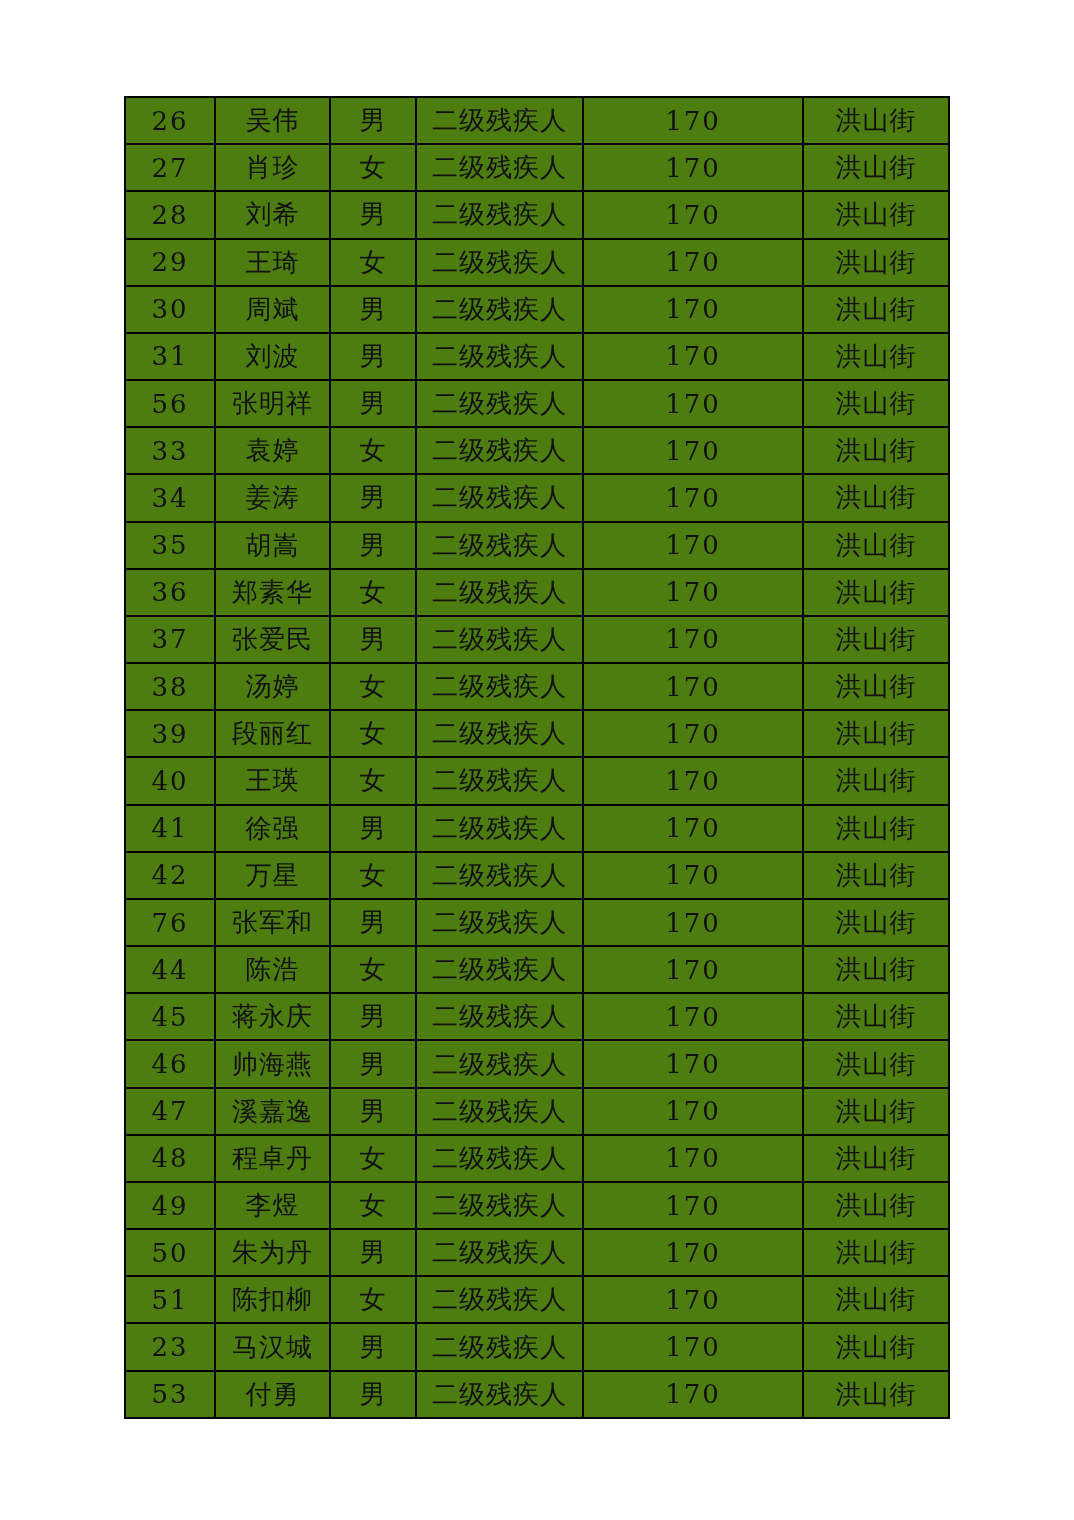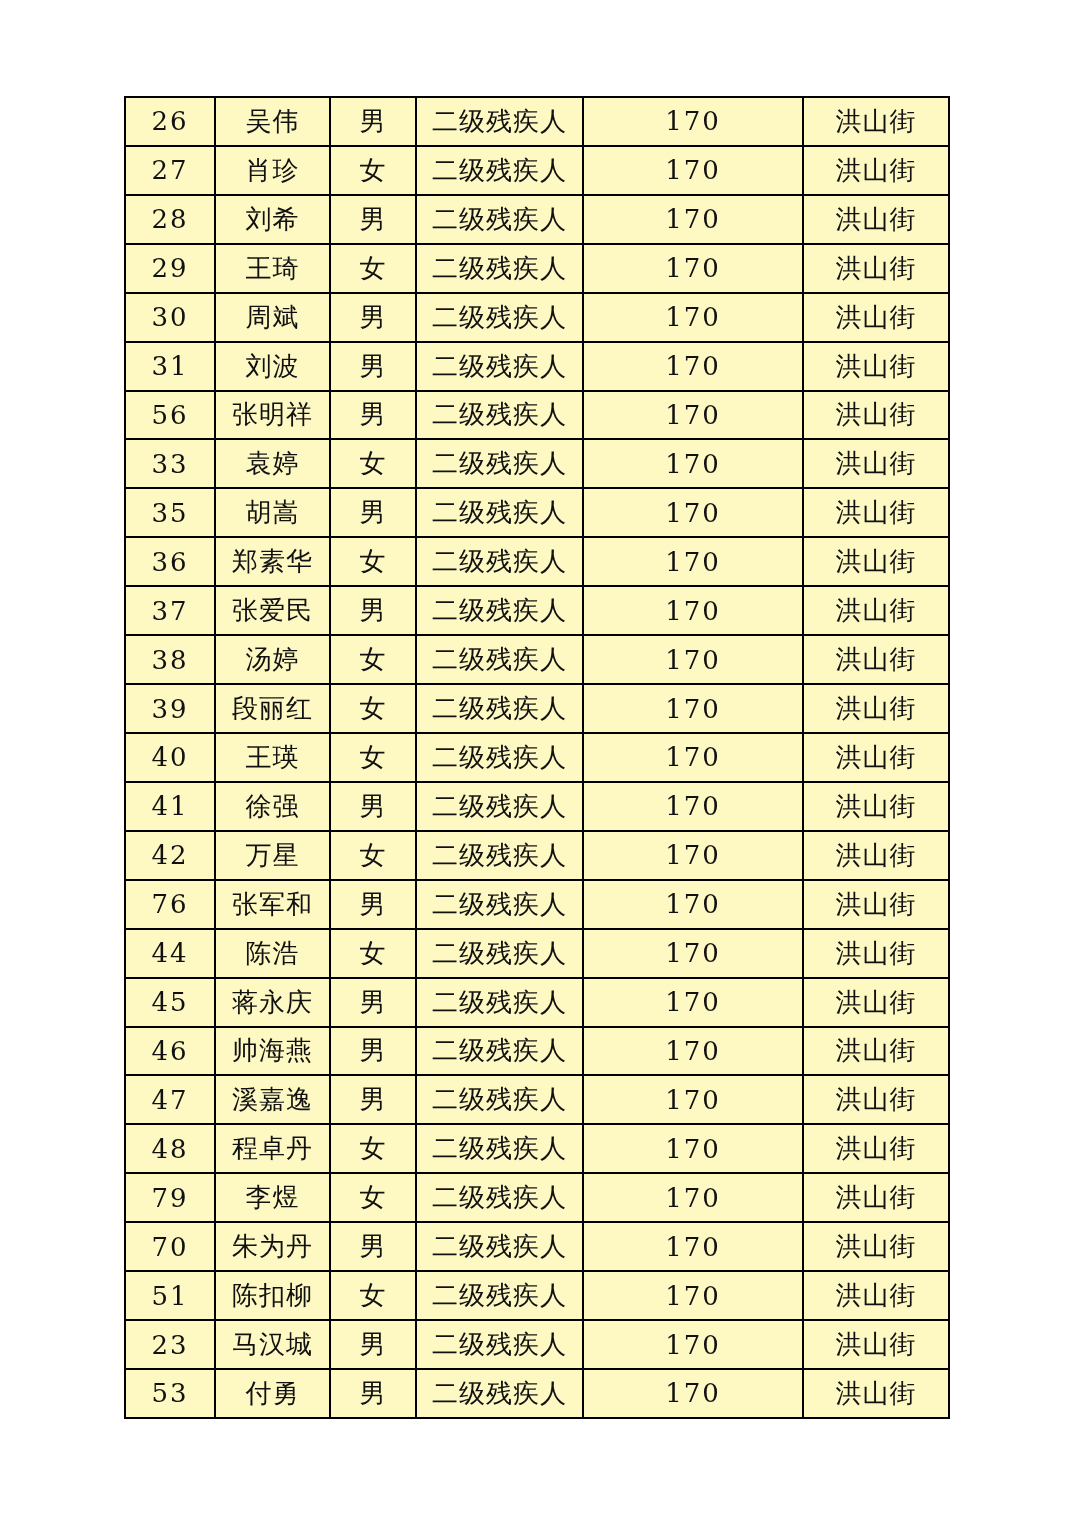--- a/index.html
+++ b/index.html
@@ -15,21 +15,21 @@
     color: #111111;
   }
   table.grid {
     position: absolute;
     left: 124px;
     top: 96px;
     width: 824px;
     height: 1323px;
     border-collapse: collapse;
     table-layout: fixed;
-    background: #fef9c3;
+    background: #4d7c0f;
   }
   table.grid td {
     border: 2px solid #000000;
     text-align: center;
     vertical-align: middle;
     font-size: 26px;
     letter-spacing: 1px;
     padding: 0;
     overflow: hidden;
     white-space: nowrap;
@@ -115,20 +115,28 @@
       </tr>
       <tr>
         <td class="num">33</td>
         <td>袁婷</td>
         <td>女</td>
         <td>二级残疾人</td>
         <td class="num">170</td>
         <td>洪山街</td>
       </tr>
       <tr>
+        <td class="num">34</td>
+        <td>姜涛</td>
+        <td>男</td>
+        <td>二级残疾人</td>
+        <td class="num">170</td>
+        <td>洪山街</td>
+      </tr>
+      <tr>
         <td class="num">35</td>
         <td>胡嵩</td>
         <td>男</td>
         <td>二级残疾人</td>
         <td class="num">170</td>
         <td>洪山街</td>
       </tr>
       <tr>
         <td class="num">36</td>
         <td>郑素华</td>
@@ -227,29 +235,29 @@
       </tr>
       <tr>
         <td class="num">48</td>
         <td>程卓丹</td>
         <td>女</td>
         <td>二级残疾人</td>
         <td class="num">170</td>
         <td>洪山街</td>
       </tr>
       <tr>
-        <td class="num">79</td>
+        <td class="num">49</td>
         <td>李煜</td>
         <td>女</td>
         <td>二级残疾人</td>
         <td class="num">170</td>
         <td>洪山街</td>
       </tr>
       <tr>
-        <td class="num">70</td>
+        <td class="num">50</td>
         <td>朱为丹</td>
         <td>男</td>
         <td>二级残疾人</td>
         <td class="num">170</td>
         <td>洪山街</td>
       </tr>
       <tr>
         <td class="num">51</td>
         <td>陈扣柳</td>
         <td>女</td>

